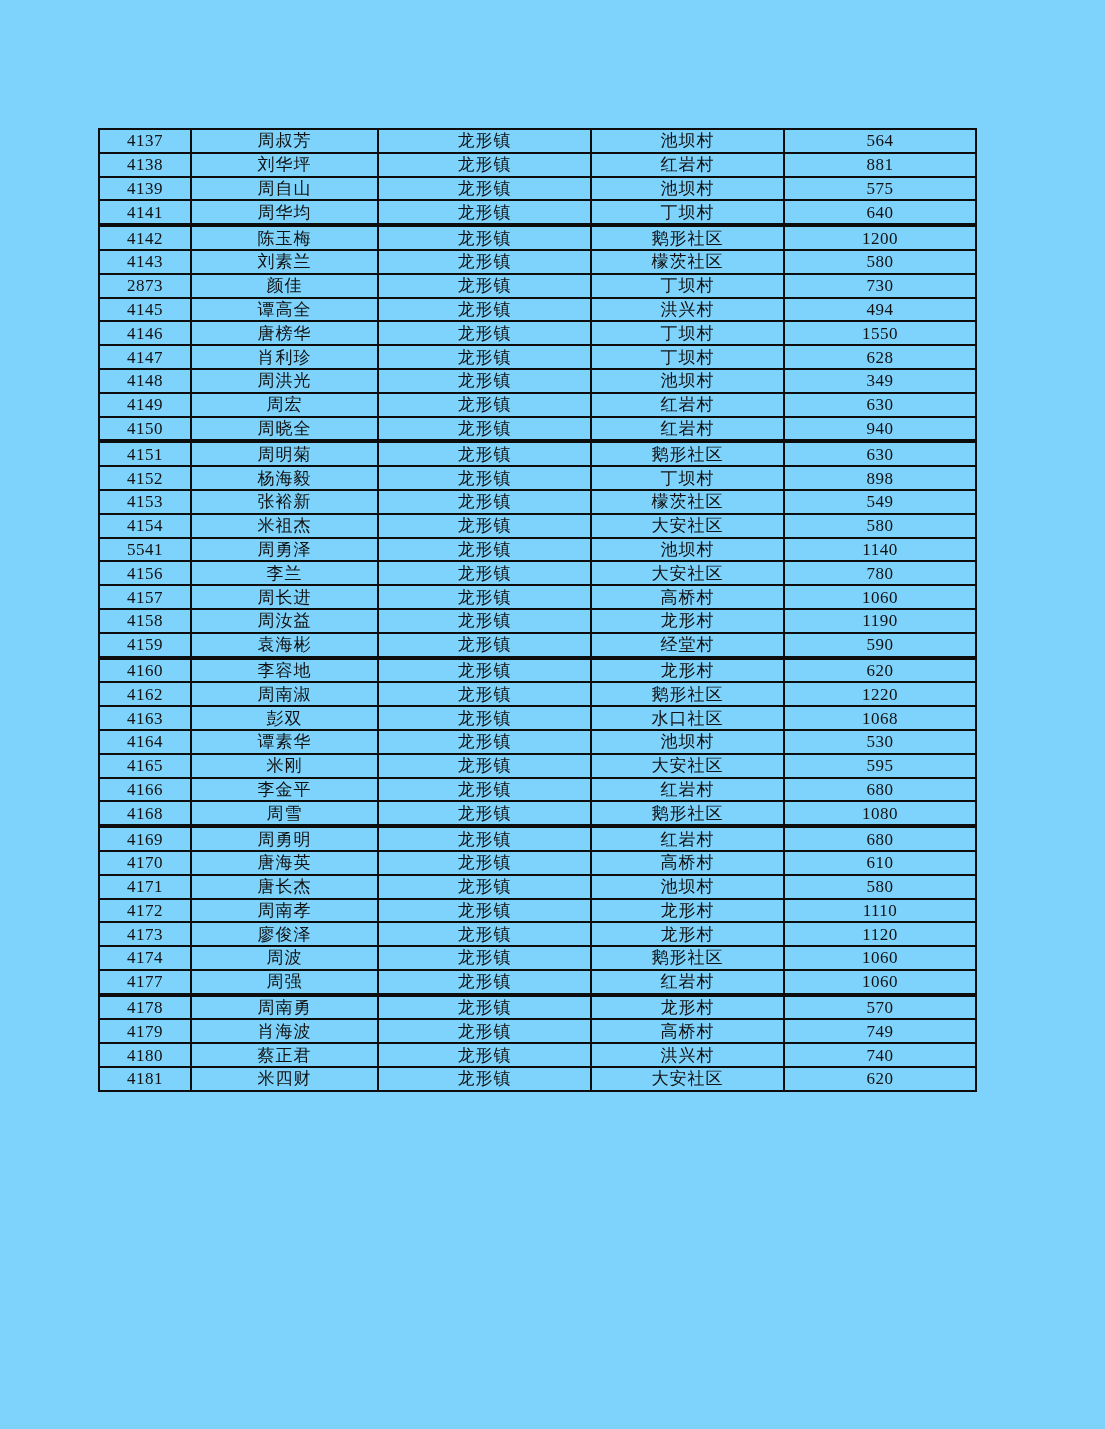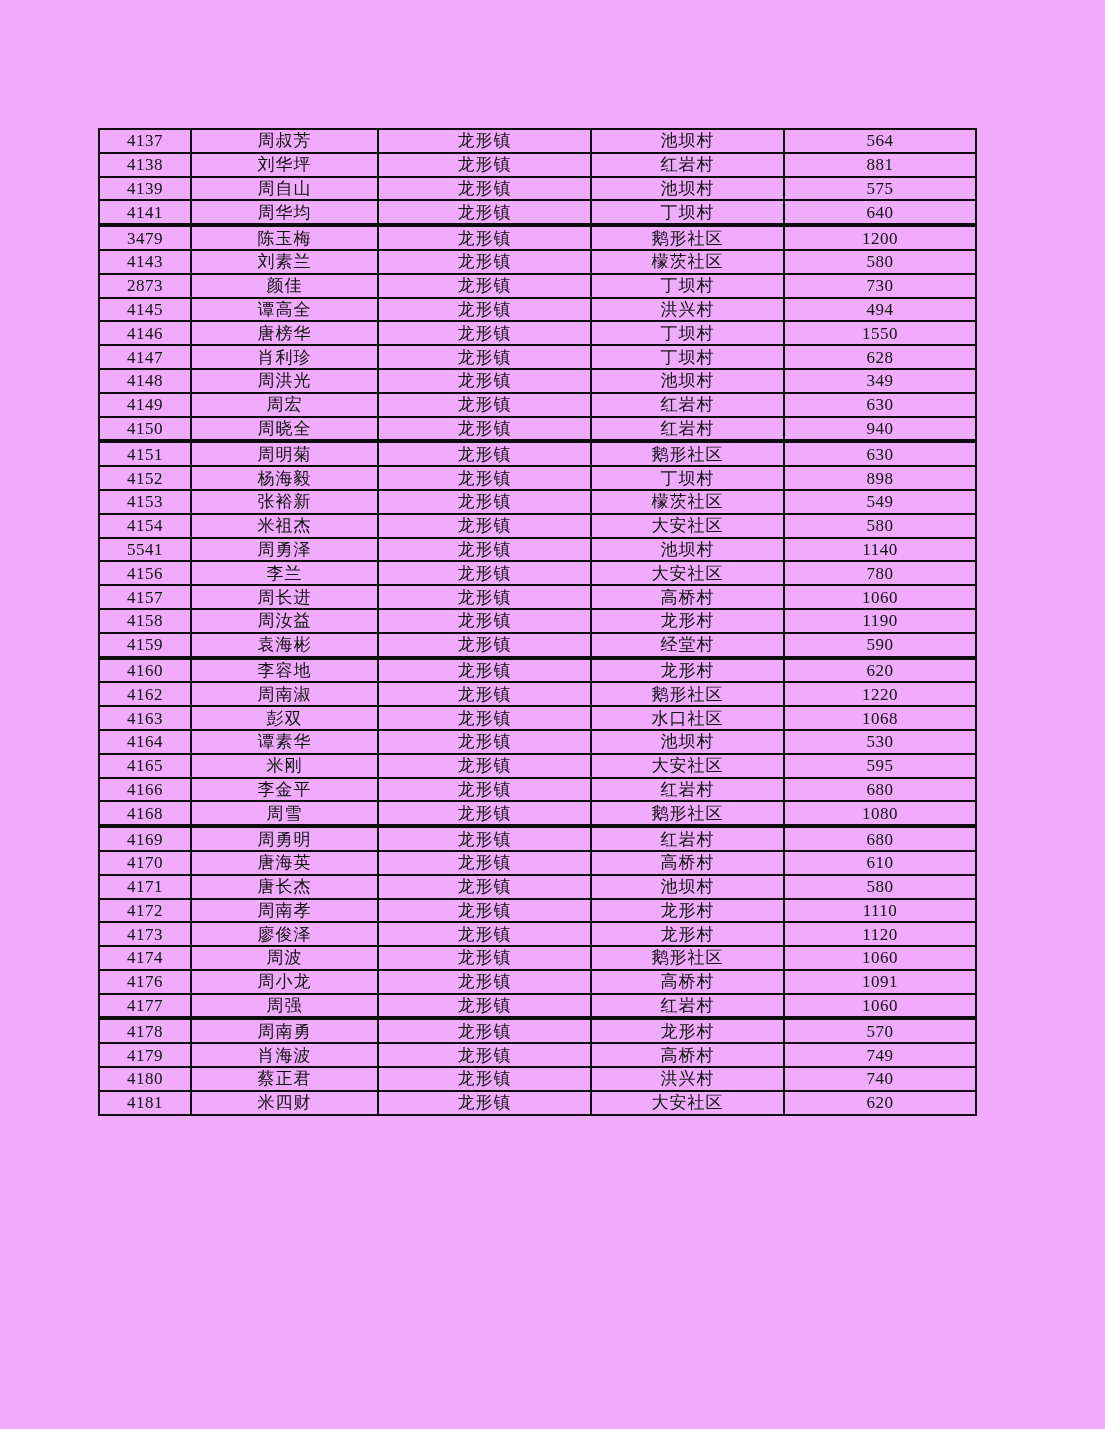--- a/index.html
+++ b/index.html
@@ -4,21 +4,21 @@
 <style>
   html, body {
     margin: 0;
     padding: 0;
     background: #ffffff;
   }
   .page {
     position: relative;
     width: 1105px;
     height: 1429px;
-    background: #f0abfc;
+    background: #7dd3fc;
     overflow: hidden;
   }
   table.roster {
     position: absolute;
     left: 98px;
     top: 128px;
     width: 877px;
     border-collapse: collapse;
     table-layout: fixed;
   }
@@ -83,21 +83,21 @@
           <td class="num">575</td>
         </tr>
         <tr>
           <td class="num">4141</td>
           <td>周华均</td>
           <td>龙形镇</td>
           <td>丁坝村</td>
           <td class="num">640</td>
         </tr>
         <tr class="group-start">
-          <td class="num">3479</td>
+          <td class="num">4142</td>
           <td>陈玉梅</td>
           <td>龙形镇</td>
           <td>鹅形社区</td>
           <td class="num">1200</td>
         </tr>
         <tr>
           <td class="num">4143</td>
           <td>刘素兰</td>
           <td>龙形镇</td>
           <td>檬茨社区</td>
@@ -298,27 +298,20 @@
           <td>龙形镇</td>
           <td>龙形村</td>
           <td class="num">1120</td>
         </tr>
         <tr>
           <td class="num">4174</td>
           <td>周波</td>
           <td>龙形镇</td>
           <td>鹅形社区</td>
           <td class="num">1060</td>
-        </tr>
-        <tr>
-          <td class="num">4176</td>
-          <td>周小龙</td>
-          <td>龙形镇</td>
-          <td>高桥村</td>
-          <td class="num">1091</td>
         </tr>
         <tr>
           <td class="num">4177</td>
           <td>周强</td>
           <td>龙形镇</td>
           <td>红岩村</td>
           <td class="num">1060</td>
         </tr>
         <tr class="group-start">
           <td class="num">4178</td>

